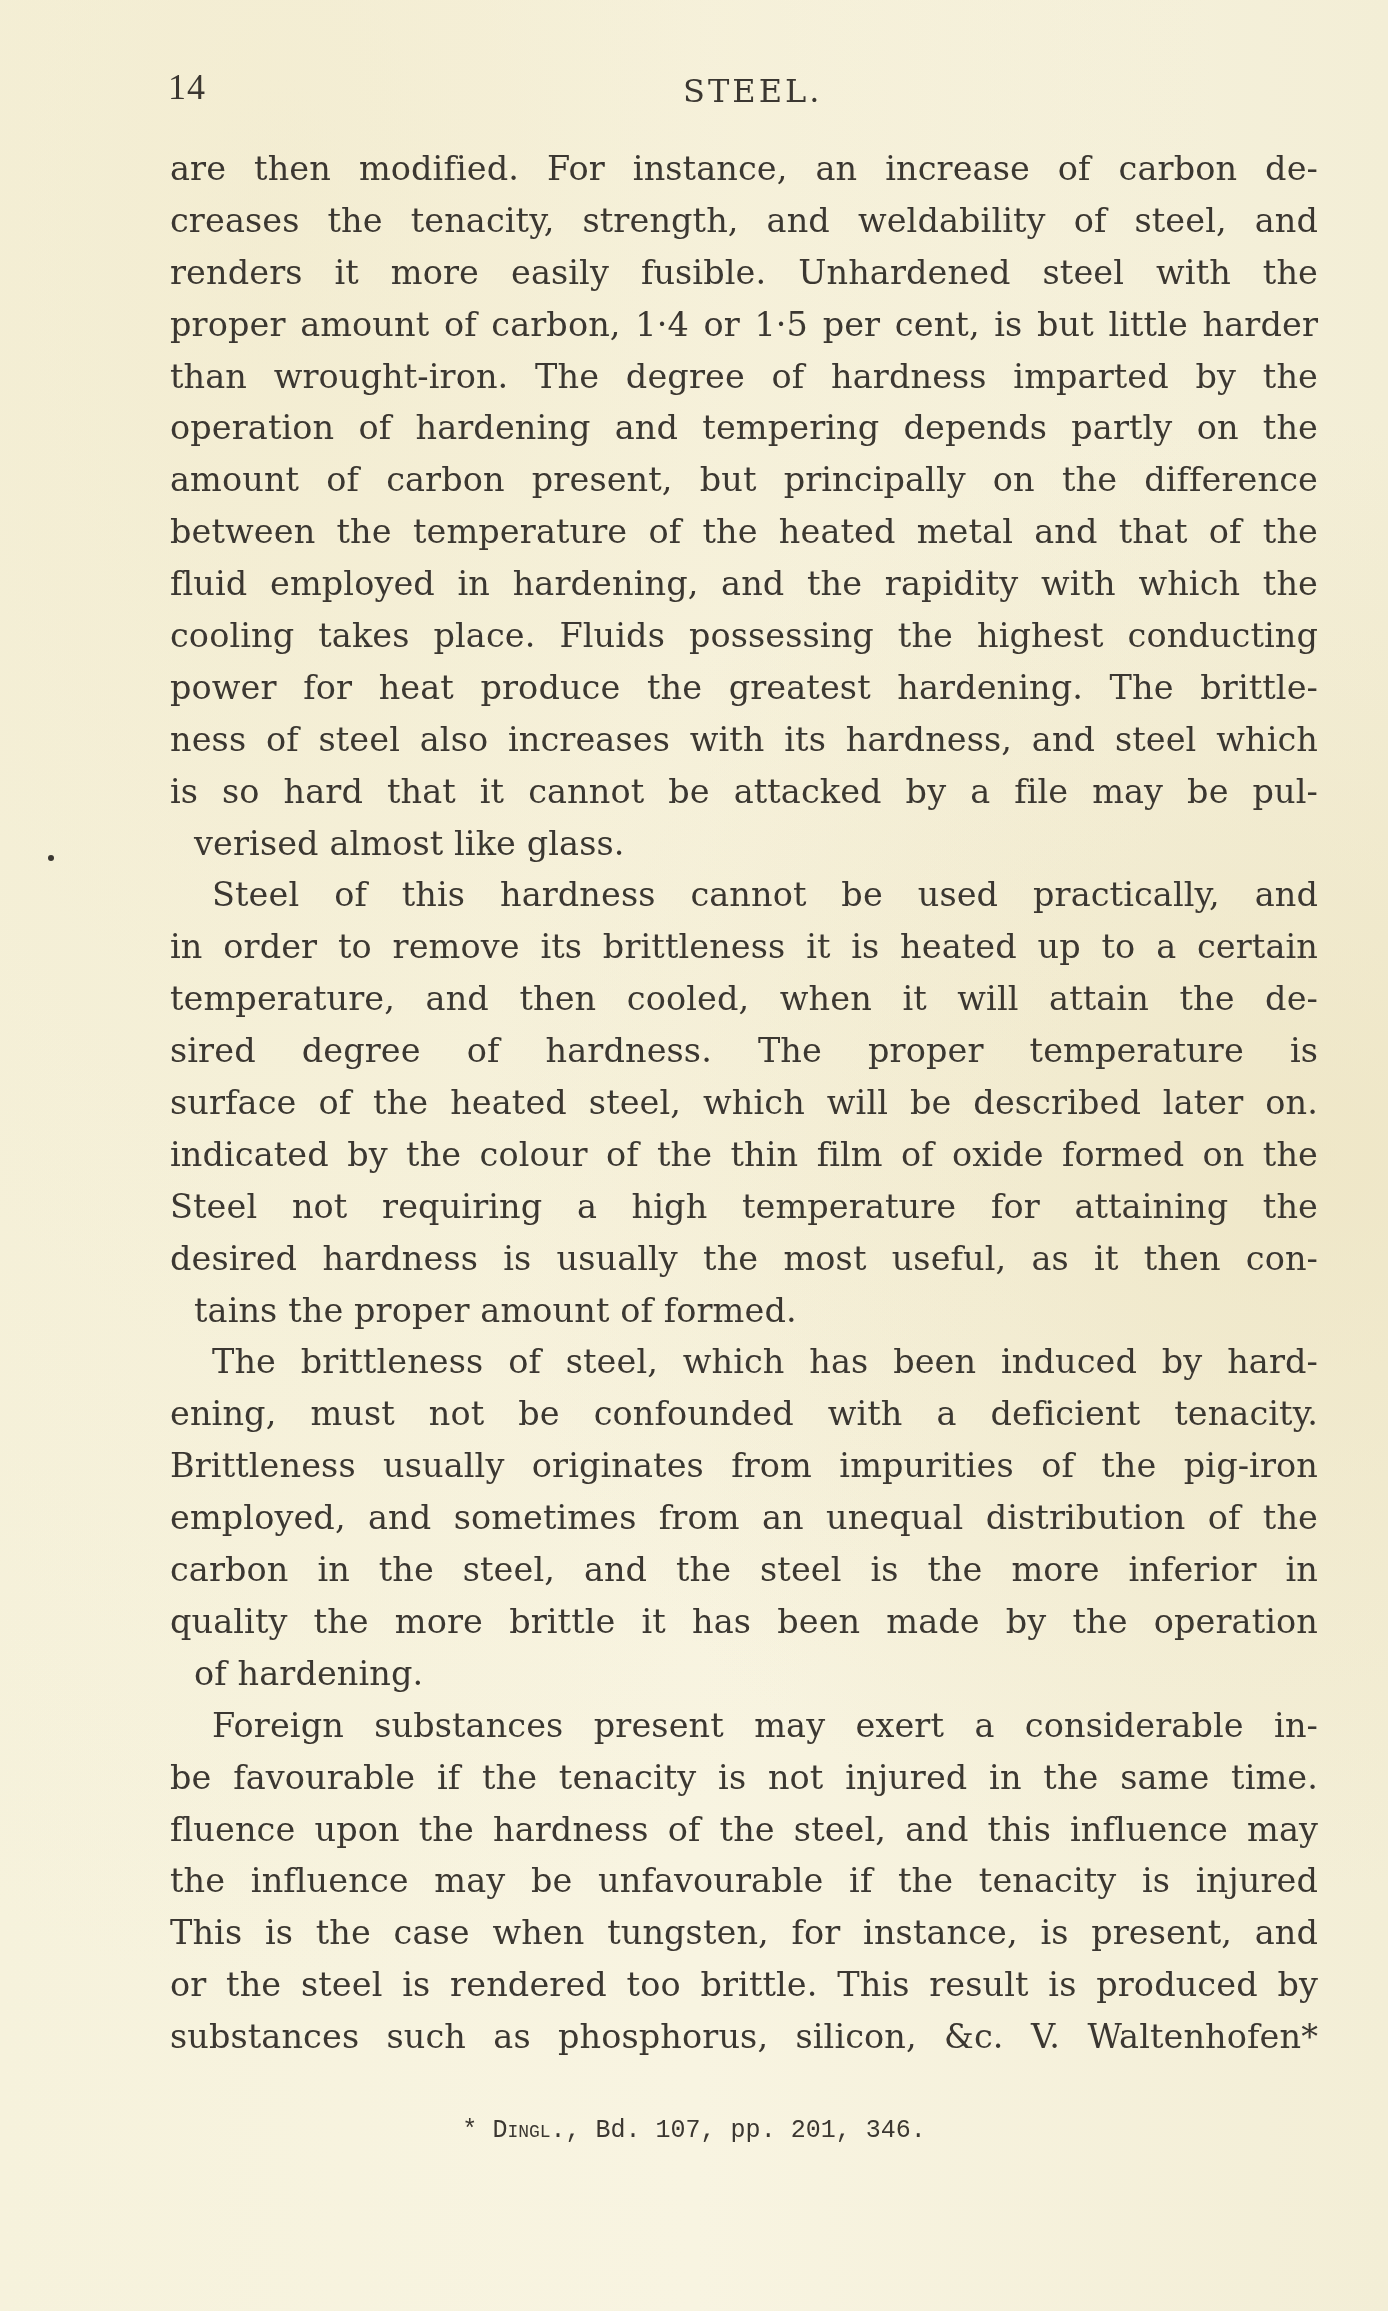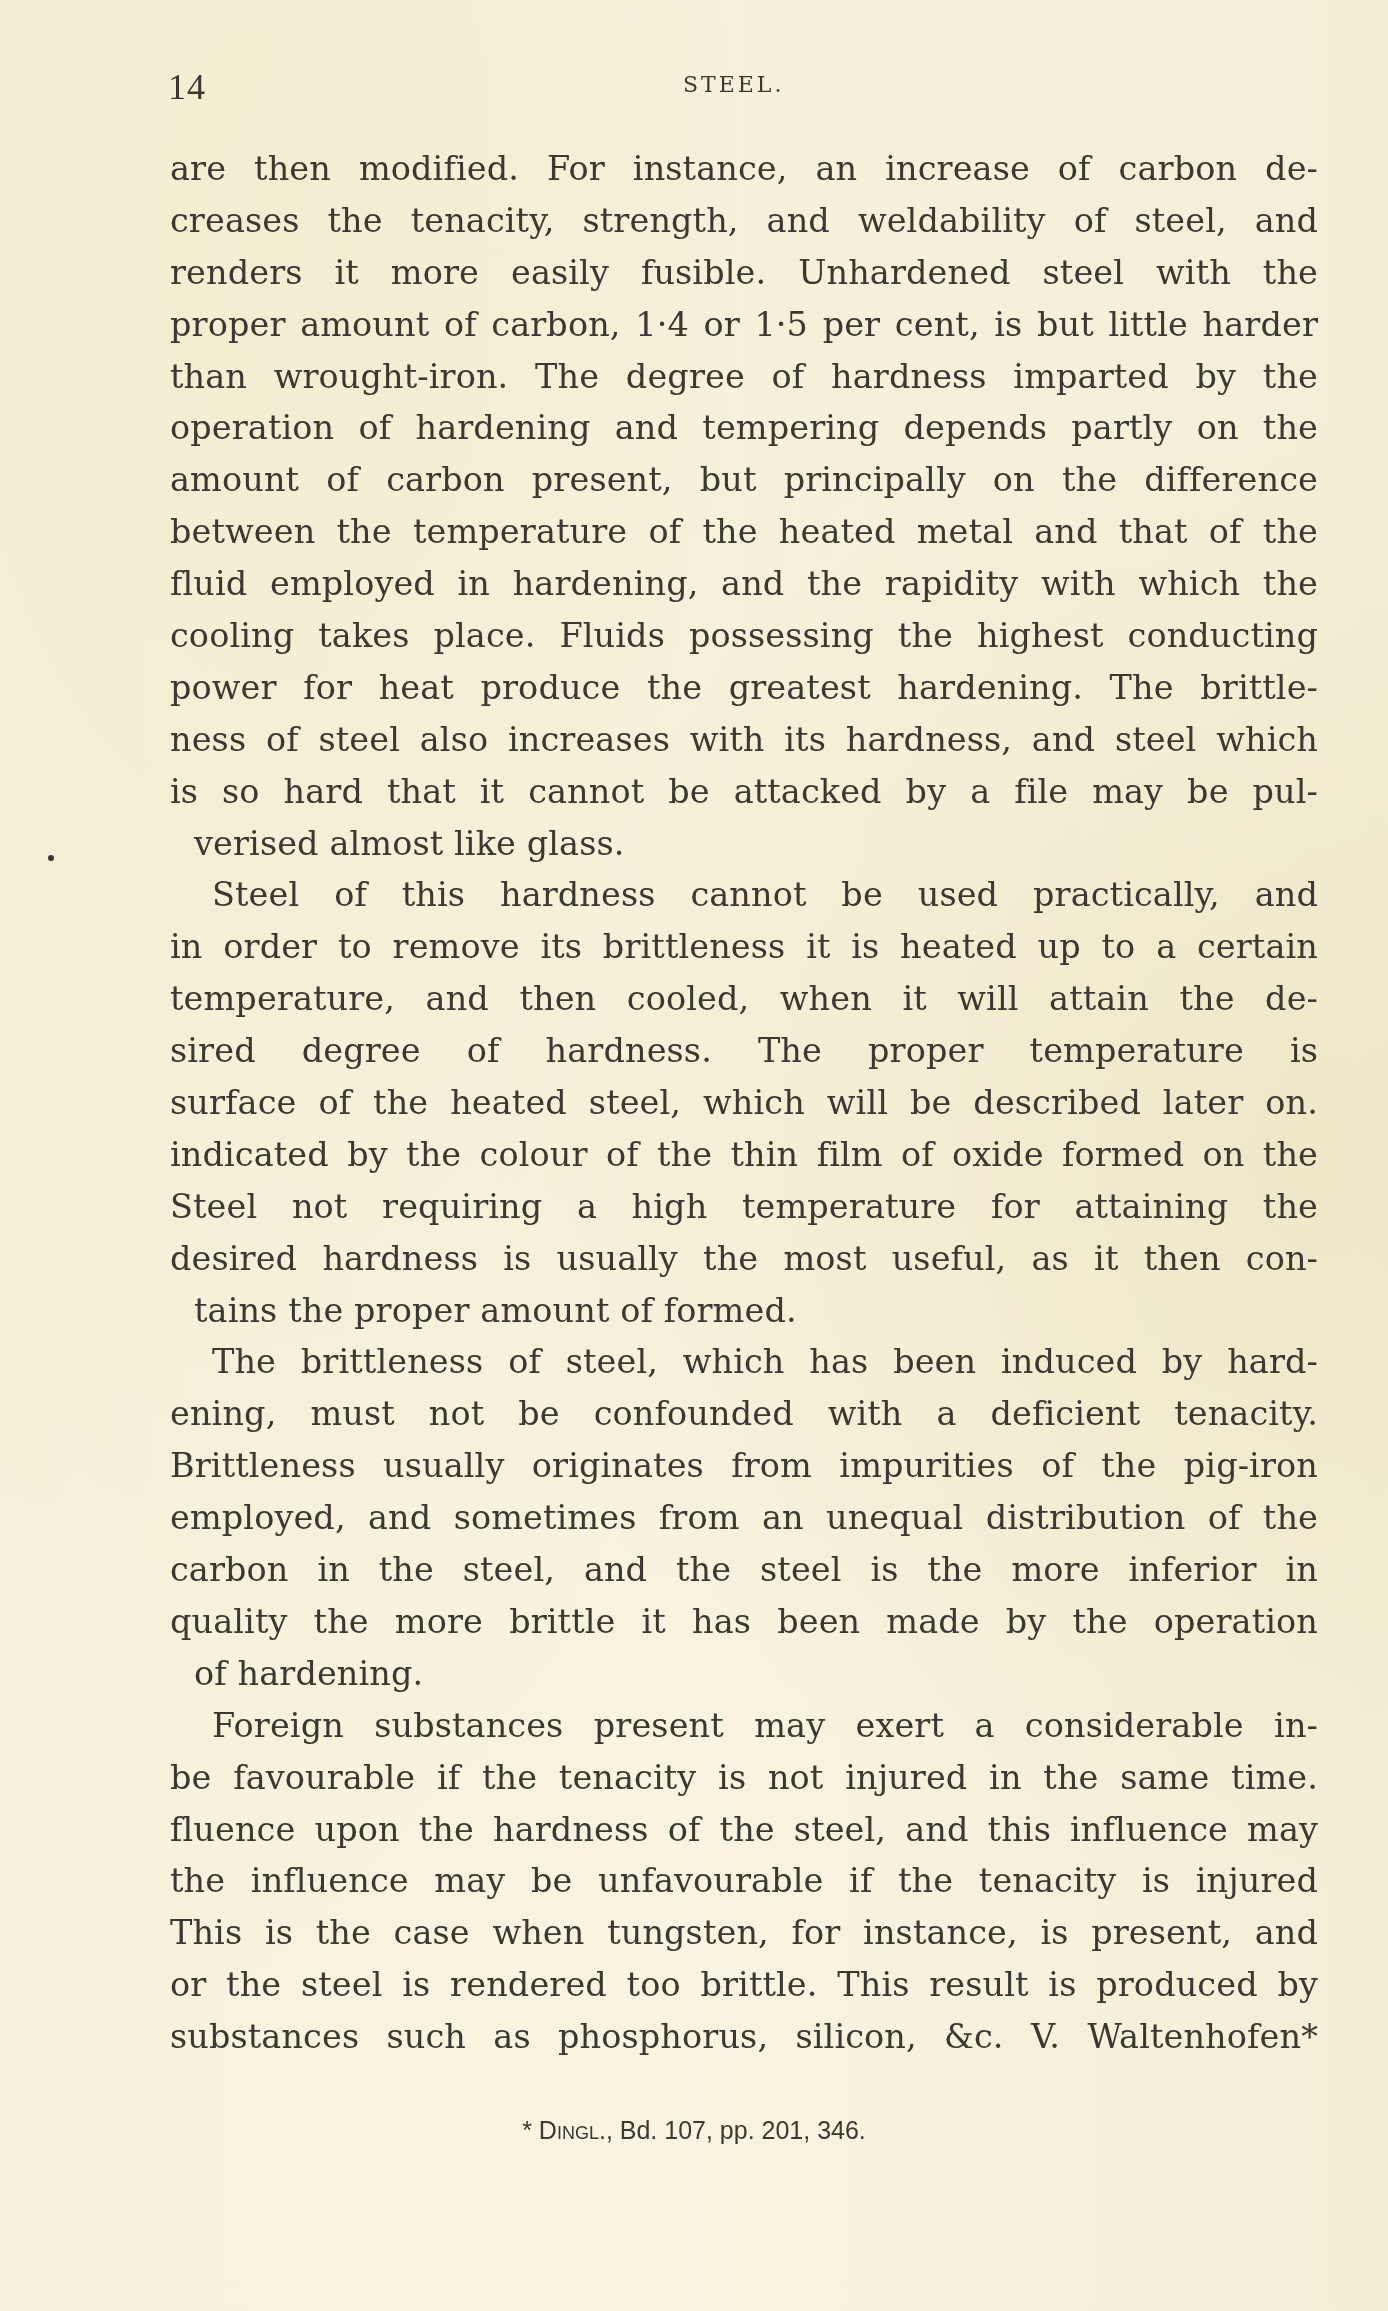--- a/index.html
+++ b/index.html
@@ -35,21 +35,21 @@
       left: 168px;
       top: 0;
       font-size: 36px;
       letter-spacing: 1px;
       font-family: "Liberation Serif", serif;
     }
     .head-title {
       position: absolute;
       left: 683px;
       top: 6px;
-      font-size: 22px;
+      font-size: 32px;
       letter-spacing: 3px;
       font-family: "DejaVu Serif", serif;
     }
     .body-text {
       position: absolute;
       left: 170px;
       top: 143px;
       width: 1148px;
     }
     .line {
@@ -69,21 +69,21 @@
     .line.indent {
       padding-left: 42px;
     }
     .footnote {
       position: absolute;
       top: 2116px;
       left: 0;
       width: 1388px;
       text-align: center;
       font-size: 25px;
-      font-family: Liberation Sans, sans-serif;
+      font-family: Liberation Mono, monospace;
     }
     .footnote .sc {
       font-variant: small-caps;
     }
     .stray-mark {
       position: absolute;
       left: 48px;
       top: 855px;
       width: 6px;
       height: 6px;

